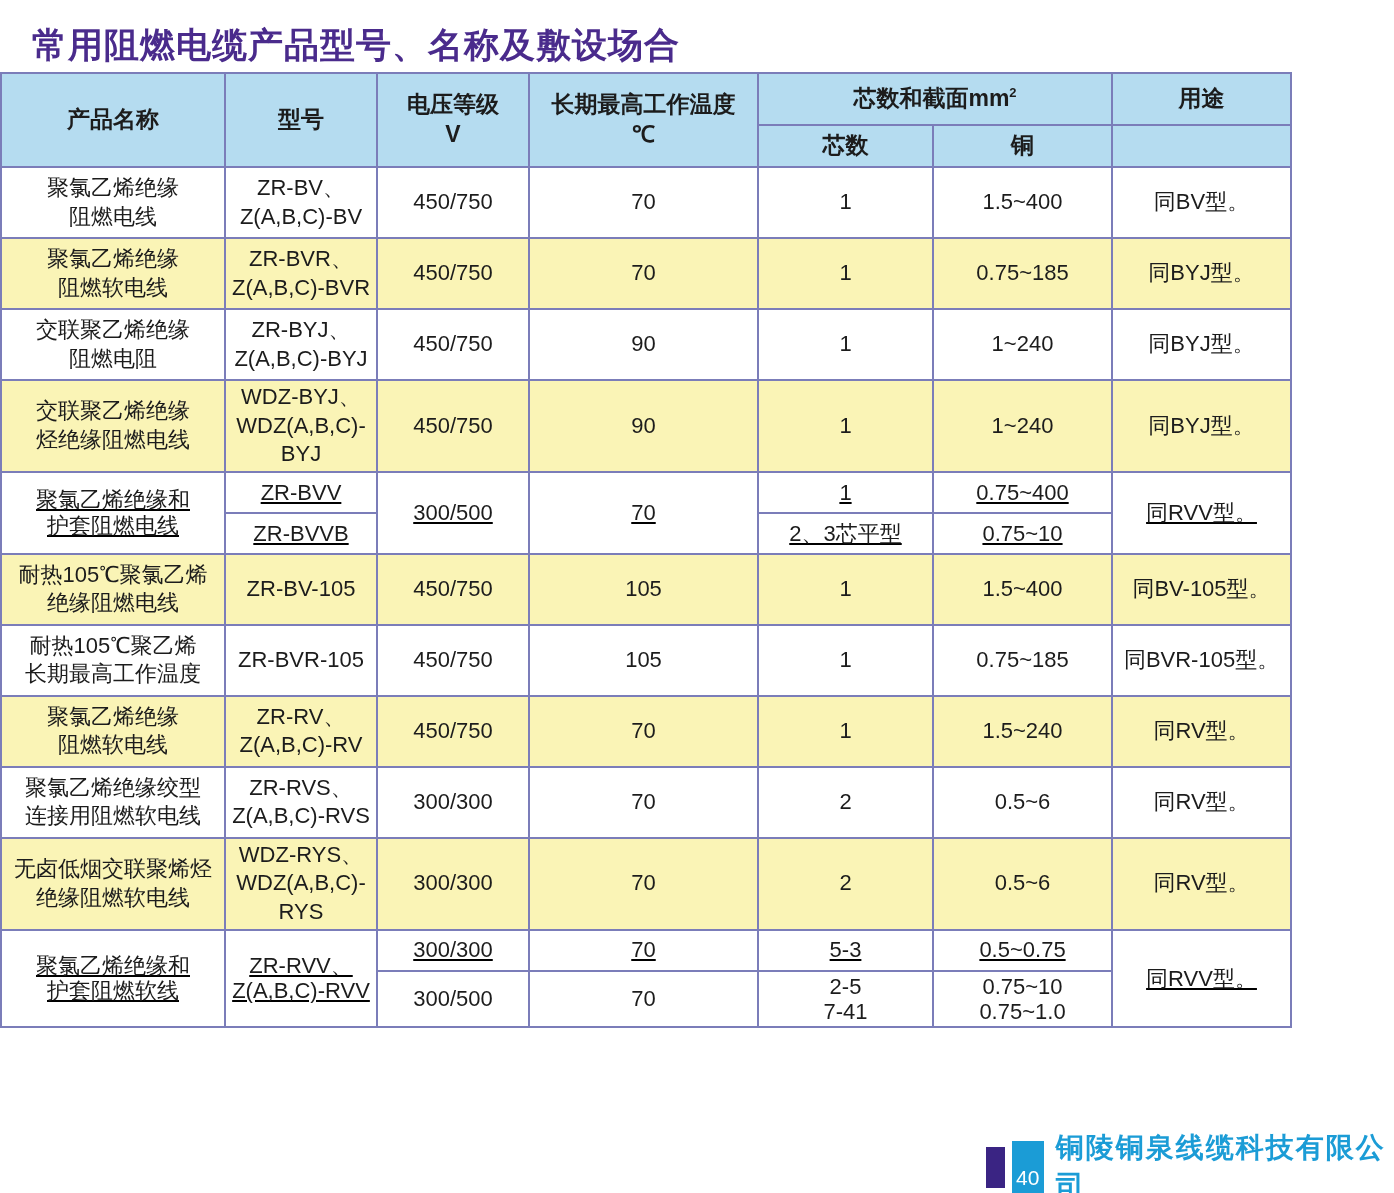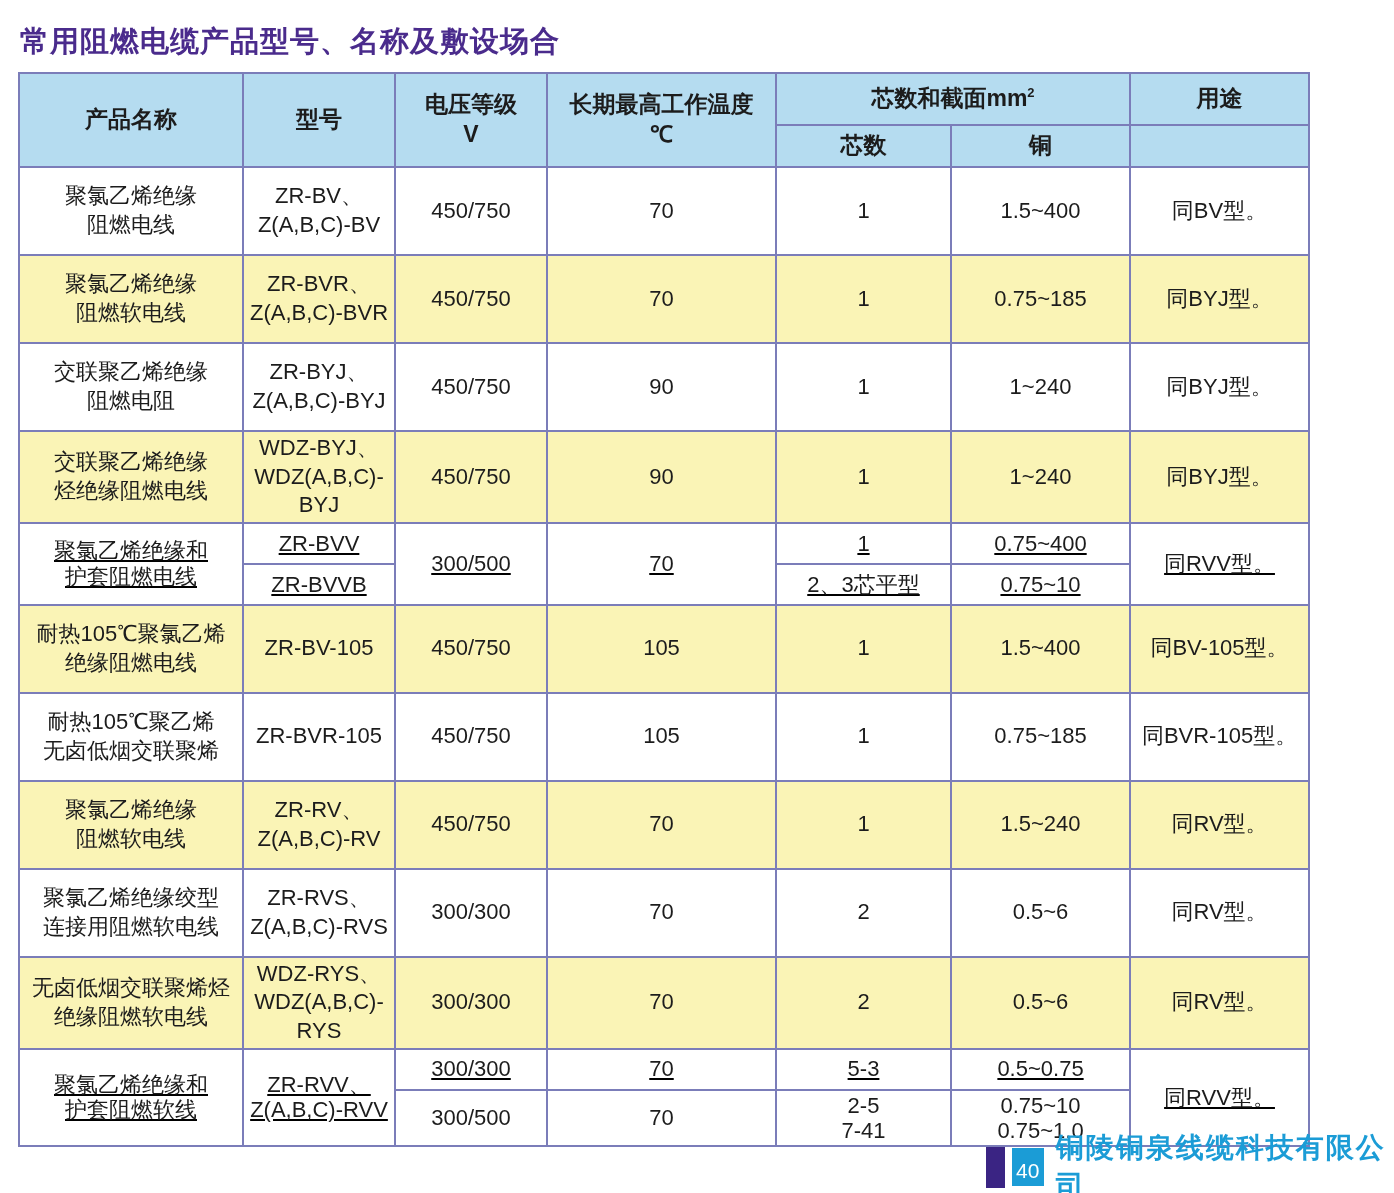--- a/index.html
+++ b/index.html
@@ -5,29 +5,29 @@
   * { box-sizing: border-box; }
   html, body {
     margin: 0; padding: 0;
     width: 1394px; height: 1193px;
     background: #ffffff;
     font-family: "Liberation Sans", sans-serif;
     position: relative;
   }
   .page-title {
     position: absolute;
-    left: 20px; top: 22px;
-    font-size: 29px;
+    left: 32px; top: 22px;
+    font-size: 35px;
     font-weight: bold;
     color: var(--title, #4a2b8c);
     letter-spacing: 1px;
   }
   table.spec {
     position: absolute;
-    left: 18px; top: 72px;
+    left: 0; top: 72px;
     width: 1290px;
     border-collapse: collapse;
     table-layout: fixed;
   }
   .spec th, .spec td {
     border: 2px solid var(--border, #7b7db9);
     text-align: center;
     vertical-align: middle;
     white-space: pre-line;
     padding: 2px 4px;
@@ -38,36 +38,36 @@
   .spec th {
     background: var(--header-bg, #b5dcf0);
     font-size: 23px;
     font-weight: bold;
   }
   .spec td { font-size: 22px; background: #ffffff; }
   .spec tr.yellow td { background: var(--row-yellow, #faf4b6); }
   .spec sup { font-size: 13px; }
   tr.h-top  { height: 52px; }
   tr.h-sub  { height: 42px; }
-  tr.rh     { height: 88px; }
+  tr.rh     { height: 71px; }
   tr.rh-half  { height: 41px; text-decoration: underline; }
   tr.rh-half2 { height: 46px; }
   tr.rh-half td, tr.rh-half2 td { line-height: 1.15; }
   .footer {
     position: absolute;
     left: 986px; top: 1129px;
     display: flex;
     align-items: center;
   }
   .sq-purple {
     width: 20px; height: 41px;
     background: var(--footer-purple, #3a2483);
   }
   .sq-blue {
-    width: 34px; height: 38px;
+    width: 34px; height: 52px;
     margin-left: 7px;
     background: var(--footer-blue, #1b9cd6);
     color: #ffffff;
     font-size: 21px;
     display: flex;
     align-items: flex-end;
     justify-content: center;
     padding-bottom: 3px;
   }
   .company {
@@ -182,21 +182,21 @@
     <td>ZR-BV-105</td>
     <td>450/750</td>
     <td>105</td>
     <td>1</td>
     <td>1.5~400</td>
     <td>同BV-105型。</td>
   </tr>
 
   <tr class="white rh">
     <td>耐热105℃聚乙烯
-无卤低烟交联聚烯</td>
+长期最高工作温度</td>
     <td>ZR-BVR-105</td>
     <td>450/750</td>
     <td>105</td>
     <td>1</td>
     <td>0.75~185</td>
     <td>同BVR-105型。</td>
   </tr>
 
   <tr class="yellow rh">
     <td>聚氯乙烯绝缘

